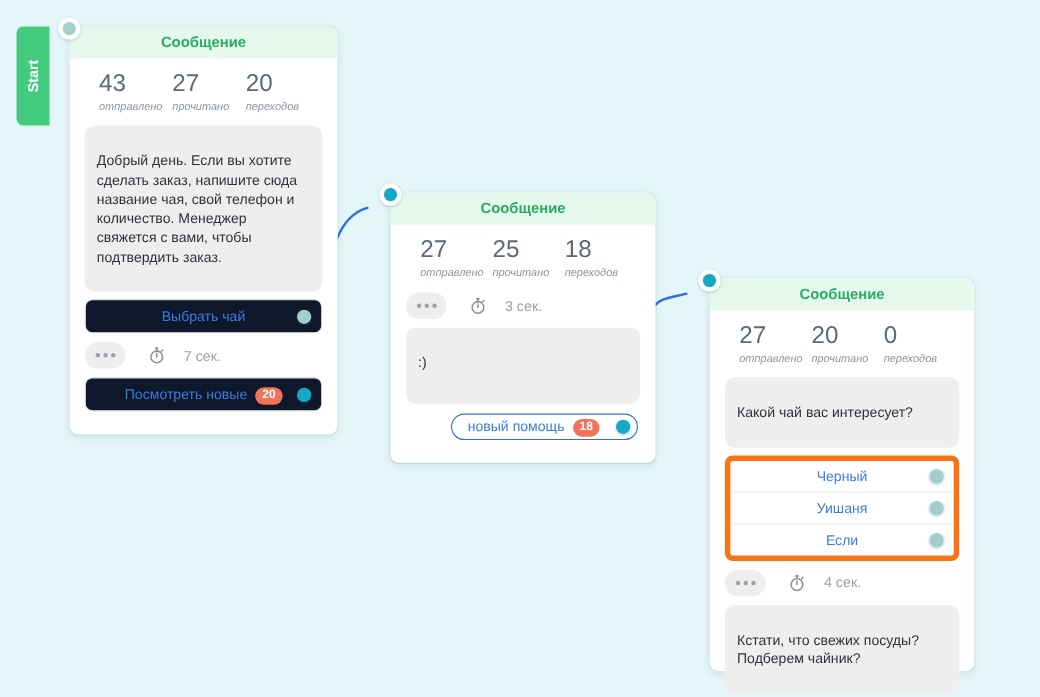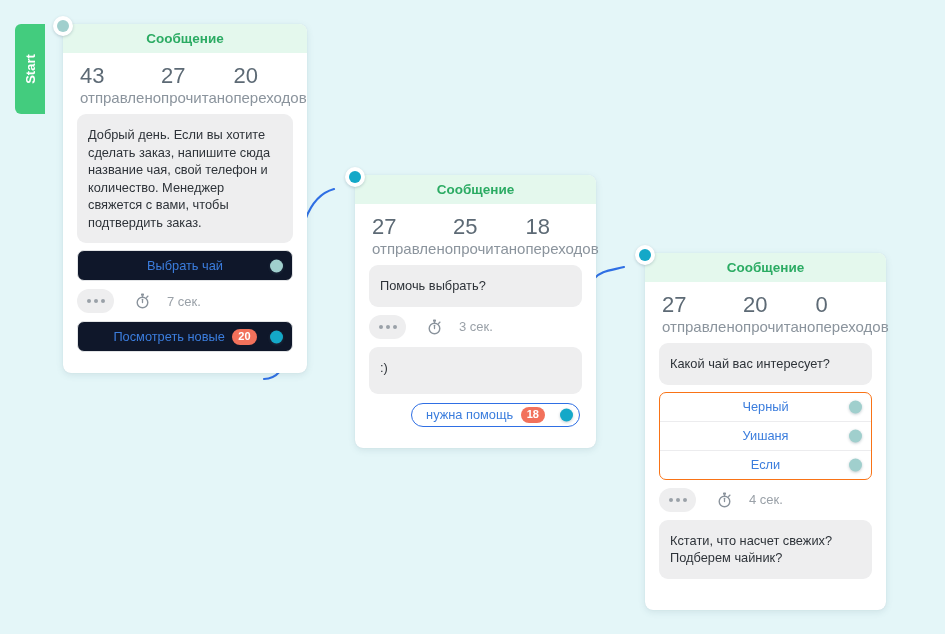--- a/index.html
+++ b/index.html
@@ -42,56 +42,57 @@
     border-radius: 8px 8px 0 0;
     height: 29px;
     line-height: 29px;
     text-align: center;
     color: #2bab63;
     font-size: 13.5px;
     font-weight: bold;
   }
   .stats {
     display: flex;
-    padding: 10px 17px 4px 17px;
+    padding: 10px 17px 4px 27px;
   }
   .stat {
     flex: 1 1 0;
   }
   .stat-num {
     font-size: 22px;
     color: #5d6a75;
     line-height: 26px;
     font-weight: 300;
   }
   .stat-label {
-    font-size: 15px;
+    font-size: 10px;
     color: #8b949d;
     line-height: 17px;
     white-space: nowrap;
+    font-style: italic;
   }
   .body {
     padding: 4px 14px 14px 14px;
   }
 
   
   .bubble {
     background: #eeeeef;
     border-radius: 9px;
-    padding: 12px 11px;
+    padding: 23px 11px;
     font-size: 12.8px;
     line-height: 17.5px;
     color: #2e3339;
     margin-bottom: 7px;
     white-space: pre-line;
   }
 
   
   .btn-group {
-    border: 1px solid #f97316;
+    border: 5px solid #f97316;
     border-radius: 7px;
     margin-bottom: 7px;
     background: #fff;
   }
   .btn-row {
     position: relative;
     height: 28px;
     line-height: 28px;
     text-align: center;
     font-size: 12.8px;
@@ -309,21 +310,20 @@
         <div class="stat-num">25</div>
         <div class="stat-label">прочитано</div>
       </div>
       <div class="stat">
         <div class="stat-num">18</div>
         <div class="stat-label">переходов</div>
       </div>
     </div>
     <div class="body">
 
-      <div class="bubble">Помочь выбрать?</div>
 
       <div class="delay">
         <div class="typing">
           <i></i>
             <i></i>
             <i></i>
         </div>
         <svg class="sw-icon" width="15" height="16" viewBox="0 0 15 16">
           <circle cx="7.5" cy="9.5" r="5.3" fill="none" stroke="#8a939c" stroke-width="1.4"></circle>
           <rect x="6" y="0.6" width="3" height="2.1" rx="0.7" fill="#8a939c"></rect>
@@ -331,21 +331,21 @@
           <path d="M7.5 9.5 L7.5 6.3" stroke="#8a939c" stroke-width="1.3" stroke-linecap="round"></path>
           <path d="M11.6 4.4 L13 3.1" stroke="#8a939c" stroke-width="1.3" stroke-linecap="round"></path>
         </svg>
         <span class="delay-text">3 сек.</span>
       </div>
 
       <div class="bubble" style="min-height:23px;">:)</div>
 
       <div class="pill-wrap">
         <span class="btn-pill">
-          <span>нужна помощь</span>
+          <span>новый помощь</span>
           <span class="badge">18</span>
           <span class="dot active pill-dot"></span>
         </span>
       </div>
 
     </div>
   </div>
 
   <div class="card" style="left:623px; top:253px; width:241px; height:357px;">
     <div class="in-dot"></div>
@@ -392,19 +392,19 @@
         <svg class="sw-icon" width="15" height="16" viewBox="0 0 15 16">
           <circle cx="7.5" cy="9.5" r="5.3" fill="none" stroke="#8a939c" stroke-width="1.4"></circle>
           <rect x="6" y="0.6" width="3" height="2.1" rx="0.7" fill="#8a939c"></rect>
           <rect x="6.85" y="2.3" width="1.3" height="2" fill="#8a939c"></rect>
           <path d="M7.5 9.5 L7.5 6.3" stroke="#8a939c" stroke-width="1.3" stroke-linecap="round"></path>
           <path d="M11.6 4.4 L13 3.1" stroke="#8a939c" stroke-width="1.3" stroke-linecap="round"></path>
         </svg>
         <span class="delay-text">4 сек.</span>
       </div>
 
-      <div class="bubble">Кстати, что насчет свежих?
+      <div class="bubble">Кстати, что свежих посуды?
 Подберем чайник?</div>
 
     </div>
   </div>
 
 </div>
 
 </body></html>

